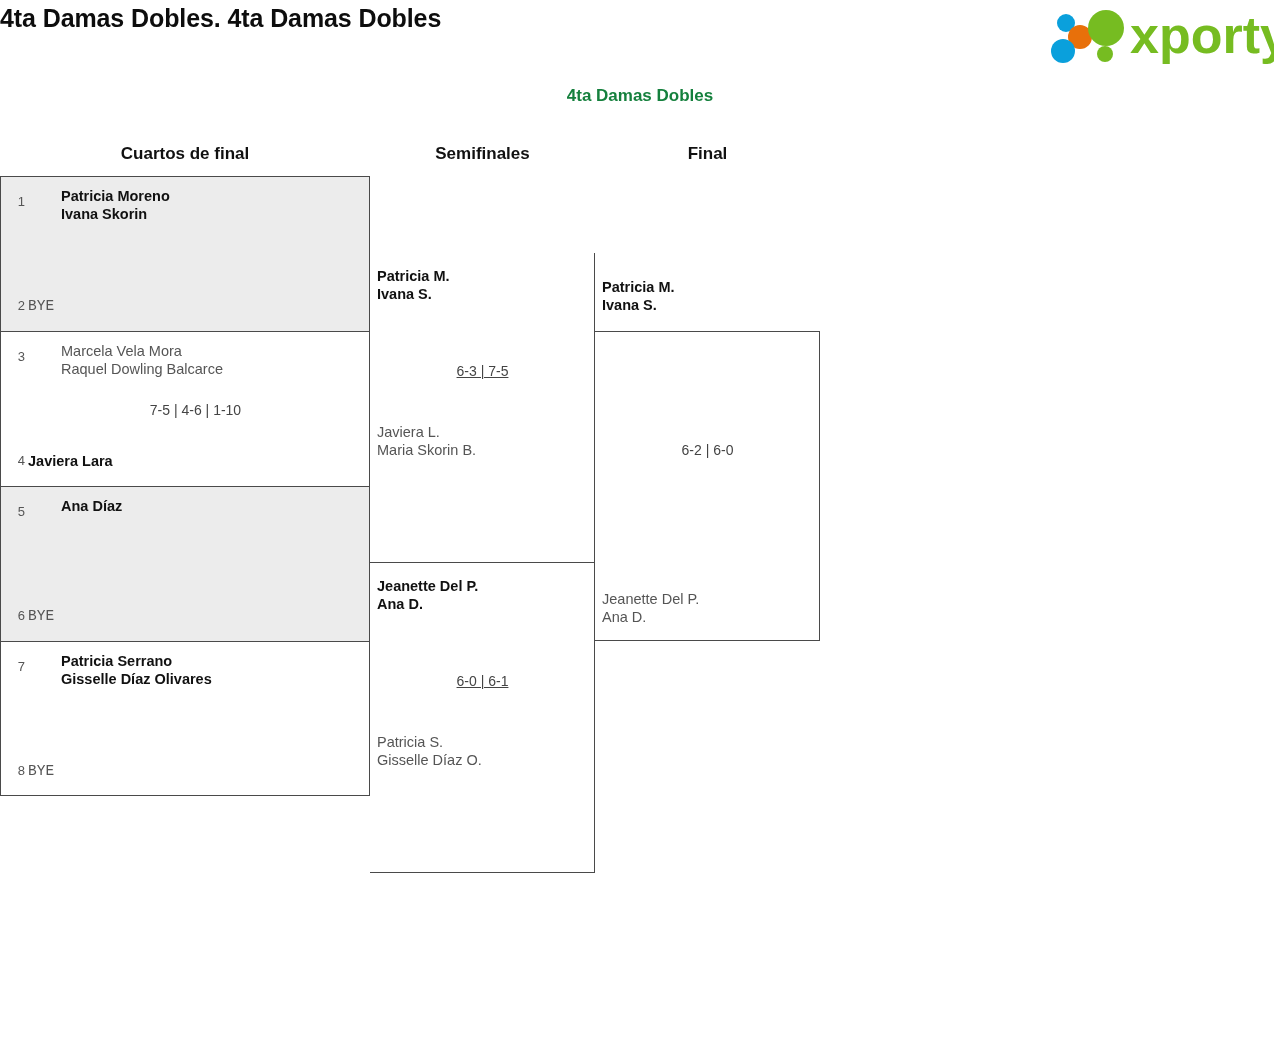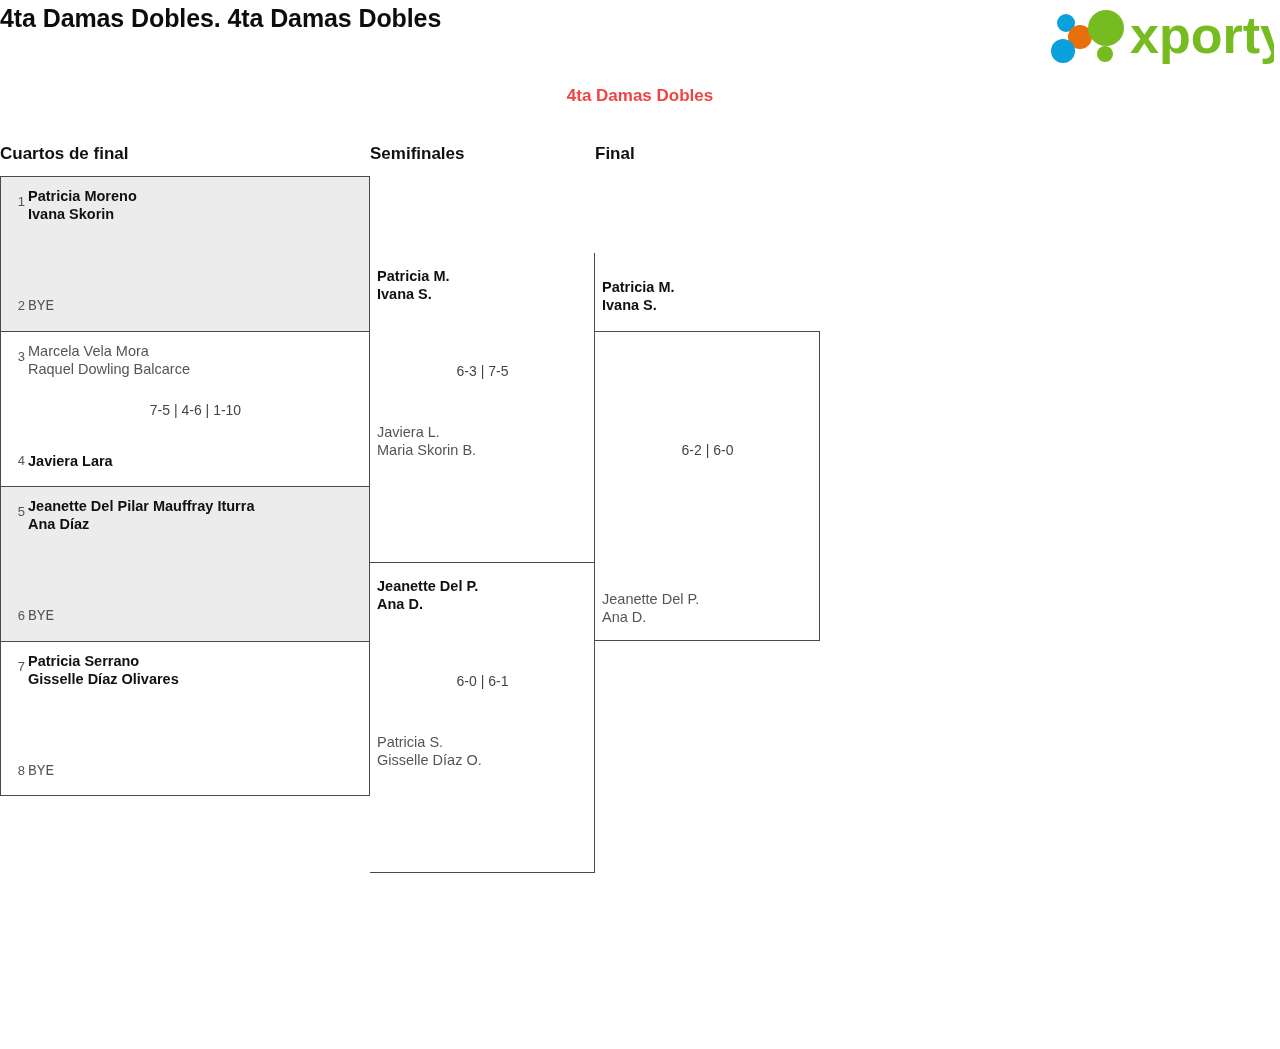--- a/index.html
+++ b/index.html
@@ -45,31 +45,31 @@
   #brand-logo svg { display: block; }
 
   
   #bracket-title {
     position: absolute;
     left: 0; top: 86px;
     width: 1280px;
     text-align: center;
     font-size: 17px;
     font-weight: bold;
-    color: #ef4444;
+    color: #15803d;
   }
 
   
   .round-header {
     position: absolute;
     top: 144px;
     font-size: 17px;
     font-weight: bold;
     color: #111111;
-    text-align: left;
+    text-align: center;
   }
   #round-header-0 { left: 0px;   width: 370px; }
   #round-header-1 { left: 370px; width: 225px; }
   #round-header-2 { left: 595px; width: 225px; }
 
   
   #bracket {
     position: absolute;
     left: 0; top: 176px;
     width: 830px;
@@ -111,21 +111,21 @@
     position: absolute;
     left: 27px;
     right: 6px;
     font-size: 14.5px;
     line-height: 18px;
   }
   .team.winner { font-weight: bold; color: #111111; }
   .team.loser  { font-weight: normal; color: #555555; }
   .team .ln { display: block; white-space: nowrap; }
 
-  .qf .team-top  { top: 10px; }
+  .qf .team-top  { top: 10px; margin-left: 33px; }
   .qf .seed-top  { top: 17px; }
   .qf .team-bot  { top: 120px; }
   .qf .seed-bot  { top: 121px; }
   .qf .bye-text  { font-size: 14.5px; line-height: 18px; color: #555555; font-family: Liberation Mono, monospace; }
 
   .score {
     position: absolute;
     text-align: center;
     font-size: 14px;
     color: #444444;
@@ -141,21 +141,21 @@
     border: 1px solid #4a4a4a;
     border-left-width: 0px;
     border-top-width: 0px;
     background: #ffffff;
   }
   #sf-0 { top: 77px; }
   #sf-1 { top: 387px; }
 
   .sf .team-top { position: absolute; left: 7px; right: 6px; top: 14px; }
   .sf .team-bot { position: absolute; left: 7px; right: 6px; top: 170px; }
-  .sf .score    { left: 7px; right: 6px; top: 110px; }
+  .sf .score    { left: 7px; right: 6px; top: 110px; text-decoration: underline; }
 
   
   .fn {
     left: 595px;
     width: 225px;
     height: 310px;
     border: 1px solid #4a4a4a;
     border-left-width: 0px;
     background: #ffffff;
   }
@@ -219,21 +219,20 @@
     <div class="score">7-5 | 4-6 | 1-10</div>
     <div class="seed seed-bot">4</div>
     <div class="team team-bot winner">
       <span class="ln">Javiera Lara</span>
     </div>
   </div>
 
   <div class="match qf shaded" id="qf-2">
     <div class="seed seed-top">5</div>
     <div class="team team-top winner">
-      <span class="ln">Jeanette Del Pilar Mauffray Iturra</span>
       <span class="ln">Ana Díaz</span>
     </div>
     <div class="score"></div>
     <div class="seed seed-bot">6</div>
     <div class="team team-bot loser">
       <span class="ln bye-text">BYE</span>
     </div>
   </div>
 
   <div class="match qf plain last" id="qf-3">

